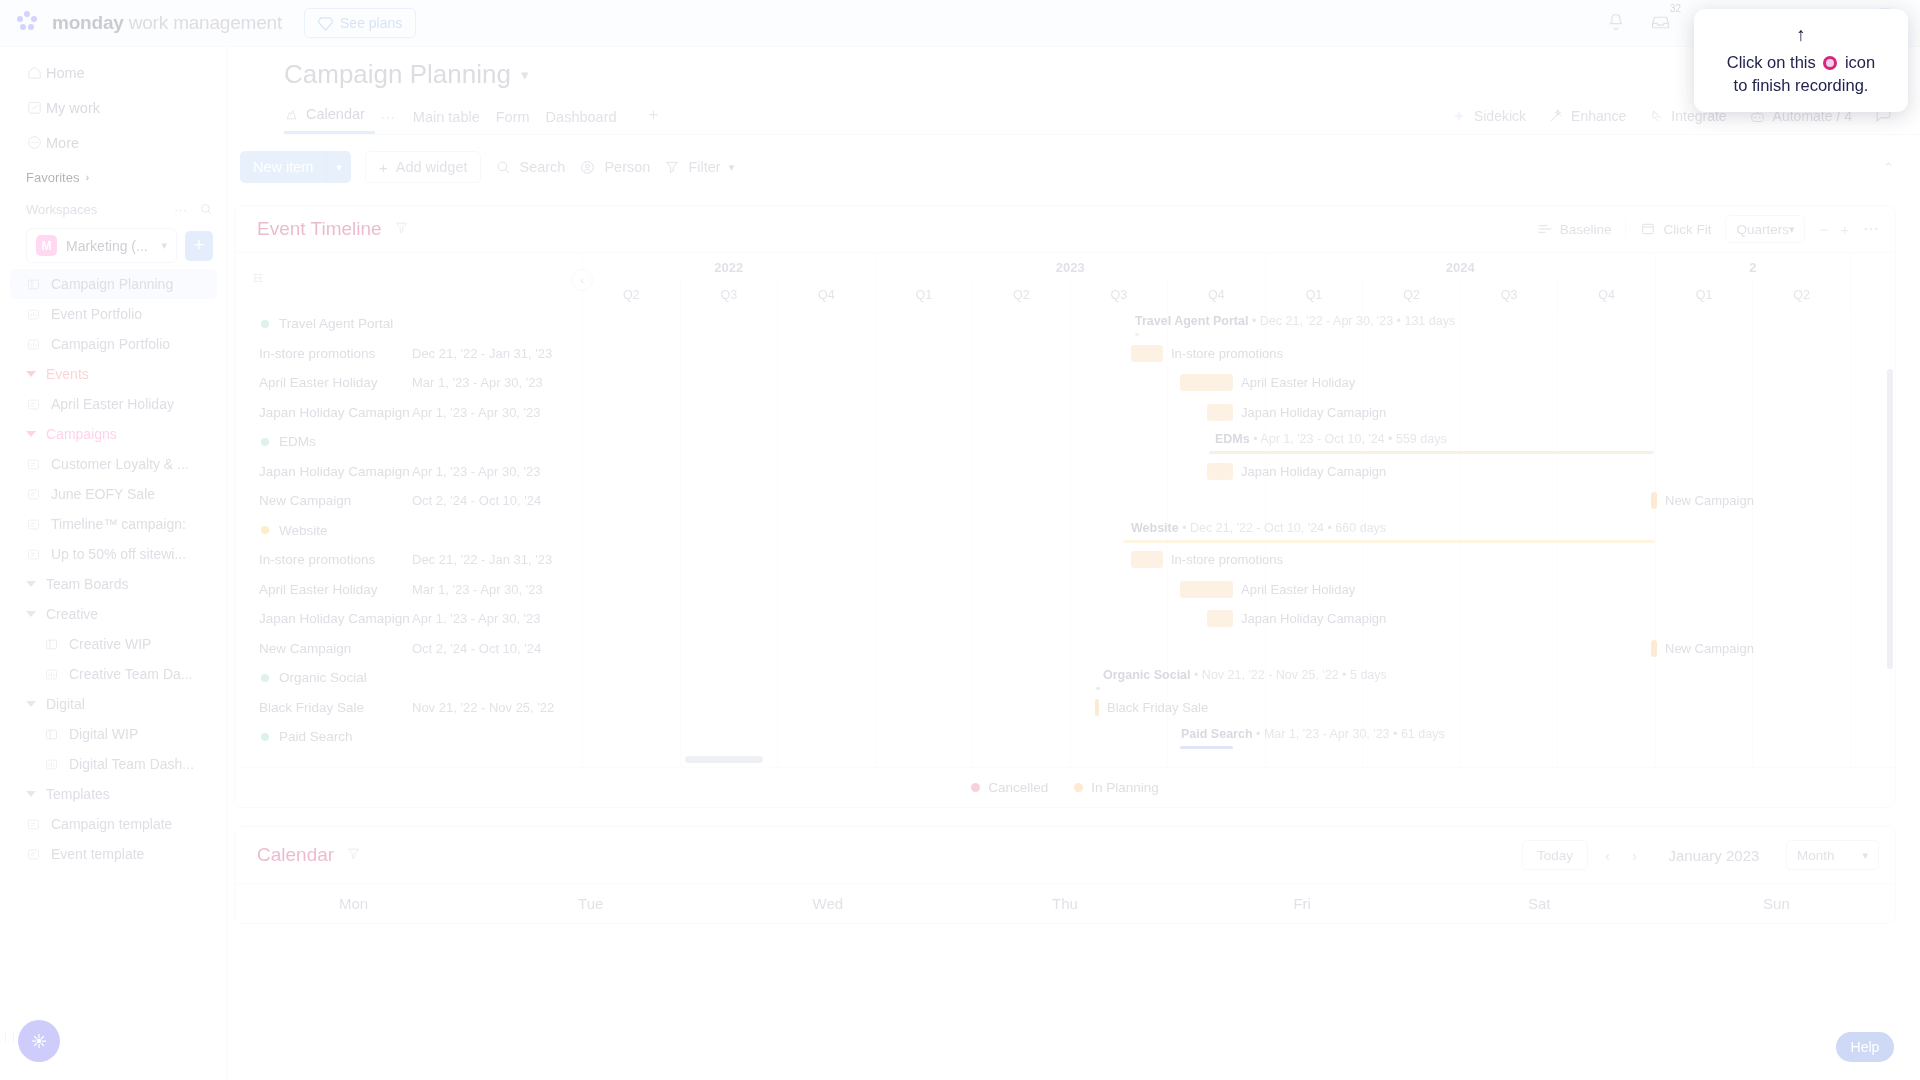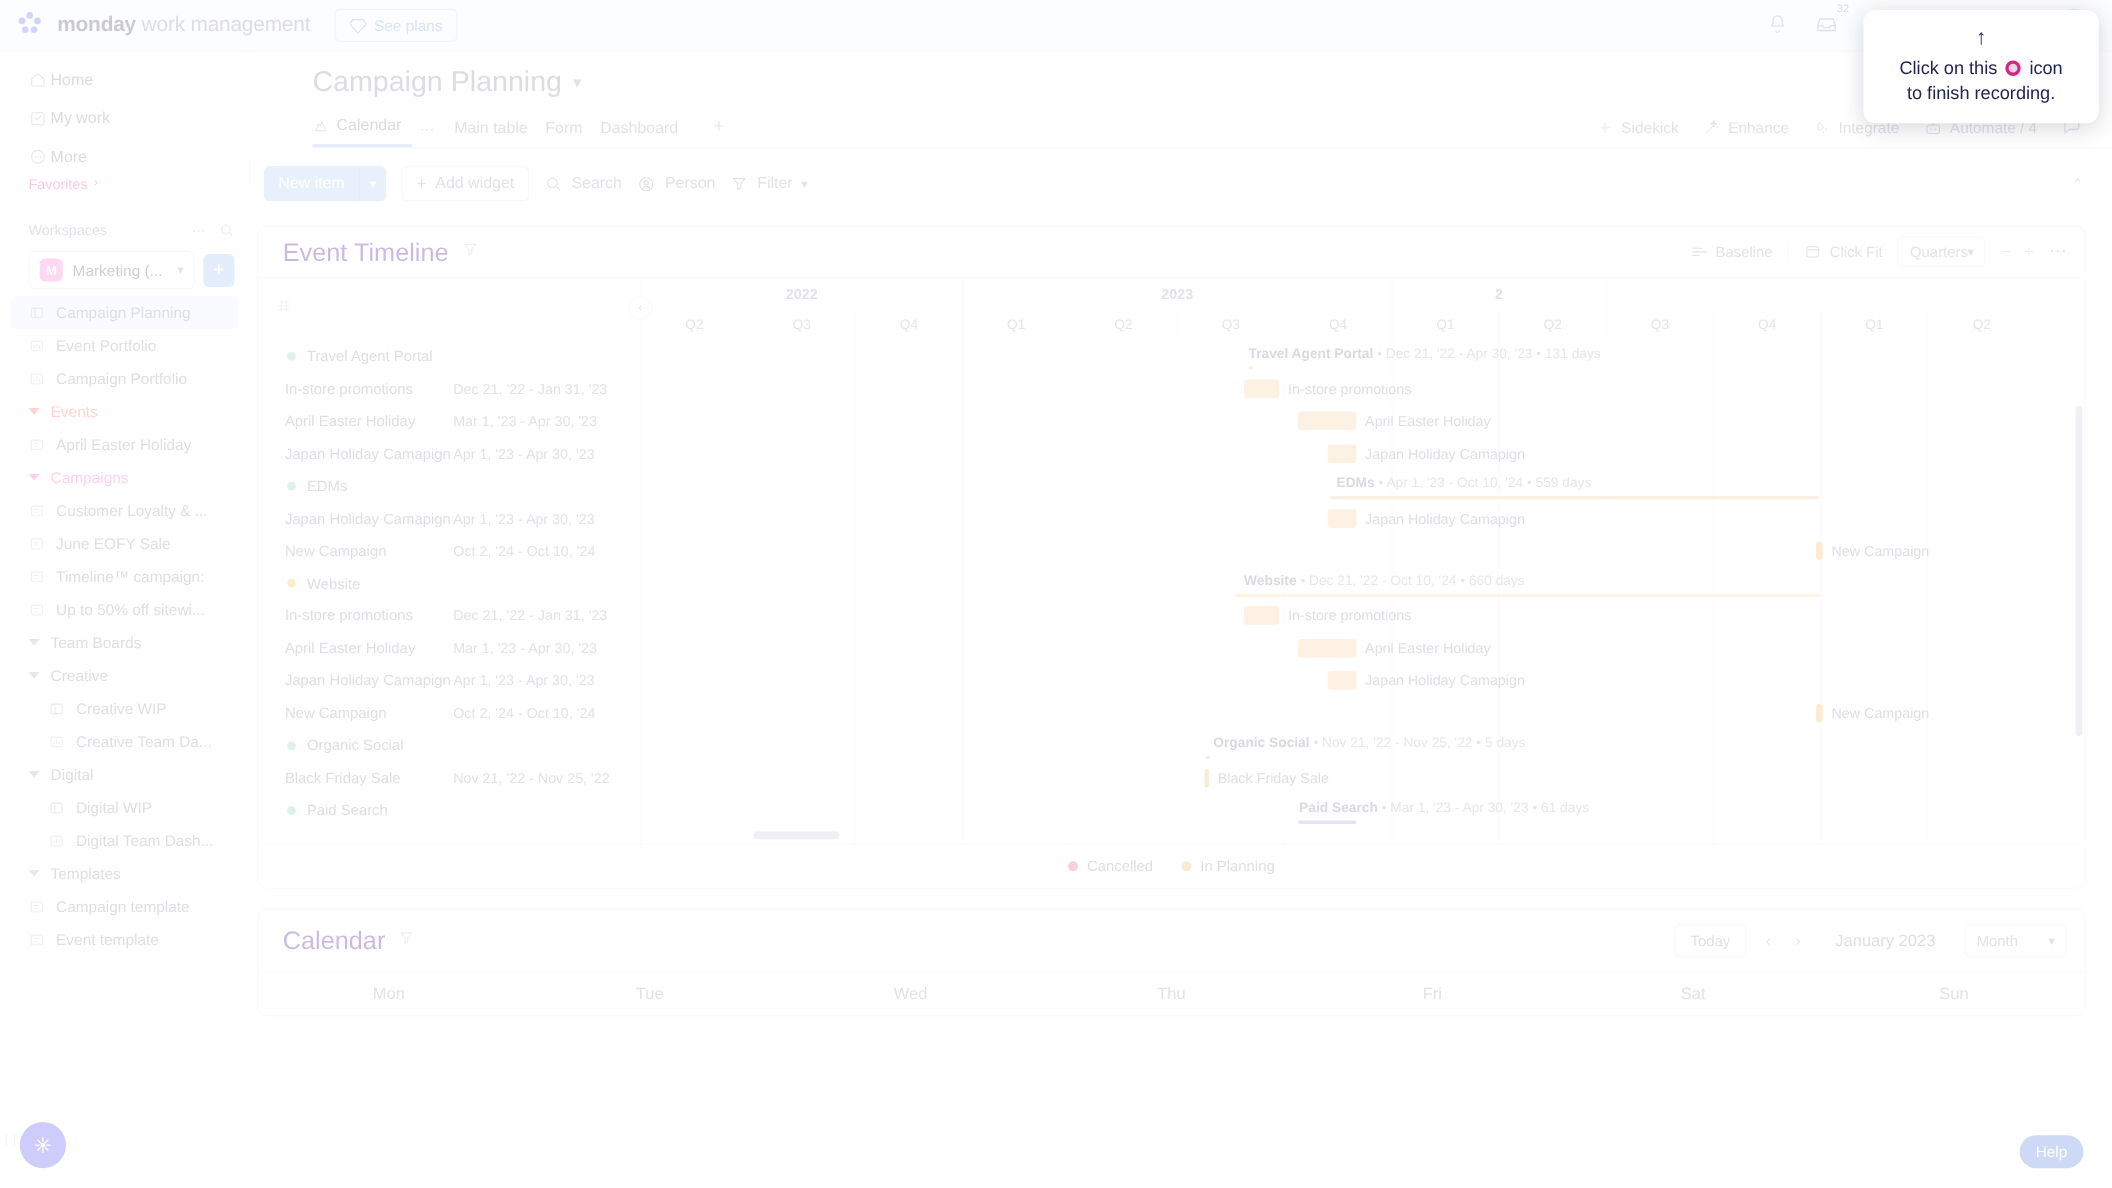--- a/index.html
+++ b/index.html
@@ -52,21 +52,21 @@
   }
 
   
   .sidebar {
     position: absolute; left: 0; top: 47px; width: 228px; height: 1033px;
     background: #ffffff; border-right: 1px solid #eceef4;
     padding-top: 8px; font-size: 14px; color: #9a9ab0;
   }
   .snav { display: flex; align-items: center; gap: 3px; height: 35px; padding: 0 0 0 26px; }
   .snav .lbl { color: #84849a; font-size: 14.5px; }
-  .sec-title { font-size: 13px; color: #ec4899; padding: 0 0 0 26px; height: 34px; display: flex; gap: 6px; }
+  .sec-title { font-size: 13px; color: #000000; padding: 0 0 0 26px; height: 34px; display: flex; align-items: center; gap: 6px; }
   .ws-head { display: flex; align-items: center; padding: 0 14px 0 26px; height: 30px; }
   .ws-head .t { font-size: 13px; color: #9a9ab0; }
   .ws-head .r { margin-left: auto; display: flex; gap: 12px; color: #b0b0c2; }
   .ws-row { display: flex; align-items: center; gap: 8px; padding: 0 14px 0 26px; margin-top: 4px; }
   .ws-pill {
     flex: 1; height: 35px; border: 1px solid #e2e4ee; border-radius: 6px;
     display: flex; align-items: center; gap: 9px; padding: 0 9px;
   }
   .ws-av { width: 21px; height: 21px; border-radius: 5px; background: #ff80d0;
            color: #fff; font-size: 12px; font-weight: 700; display:flex; align-items:center; justify-content:center; }
@@ -122,21 +122,21 @@
              display: flex; align-items: center; gap: 8px; font-size: 14.5px; color: #9a9ab0; }
   .tb-item { display: flex; align-items: center; gap: 8px; font-size: 14.5px; color: #9a9ab0; }
   .tb-collapse { margin-left: auto; margin-right: 26px; color: #b0b0c2; font-size: 13px;}
 
   
   .card {
     margin: 22px 24px 0 6px; border: 1px solid #eceef4; border-radius: 9px;
     background: #ffffff; overflow: hidden;
   }
   .card-head { height: 46px; display: flex; align-items: center; padding: 0 16px 0 22px; }
-  .card-title { font-size: 23px; color: #4c1d95; }
+  .card-title { font-size: 19px; color: #be185d; }
   .card-head .funnel { margin-left: 12px; color: #b6b6c6; }
   .card-tools { margin-left: auto; display: flex; align-items: center; gap: 14px; color: #9a9ab0; font-size: 13.5px; }
   .ct-btn { display: flex; align-items: center; gap: 7px; }
   .ct-pill { height: 28px; border: 1px solid #e4e6ef; border-radius: 5px; display: flex; align-items: center;
              gap: 0; padding: 0 10px; font-size: 13.5px; }
   .zoomctl { display: flex; align-items: center; gap: 12px; color: #c2c2d0; font-size: 15px; }
 
   
   .gantt { position: relative; border-top: 1px solid #eef0f6; }
   .g-head { display: flex; height: 56px; }
@@ -635,20 +635,21 @@
               <svg width="14" height="14" viewBox="0 0 24 24">
                   <path d="M4 6h16M4 12h16M4 18h16M8 4v16M16 4v16" stroke="#c4c4d2" stroke-width="1.3"></path>
                 </svg>
             </span>
             <span class="collapse">‹</span>
           </div>
           <div class="g-right-head">
             <div class="years" id="years">
                 <div class="yr" style="width: 292.615px;">2022</div>
                 <div class="yr" style="width: 390.154px;">2023</div>
+                <div class="yr" style="width: 390.154px;">2024</div>
                 <div class="yr" style="width: 195.077px;">2</div>
               </div>
             <div class="quarters" id="quarters">
                 <div class="q" style="width: 97.5385px;">Q2</div>
                 <div class="q" style="width: 97.5385px;">Q3</div>
                 <div class="q" style="width: 97.5385px;">Q4</div>
                 <div class="q" style="width: 97.5385px;">Q1</div>
                 <div class="q" style="width: 97.5385px;">Q2</div>
                 <div class="q" style="width: 97.5385px;">Q3</div>
                 <div class="q" style="width: 97.5385px;">Q4</div>

